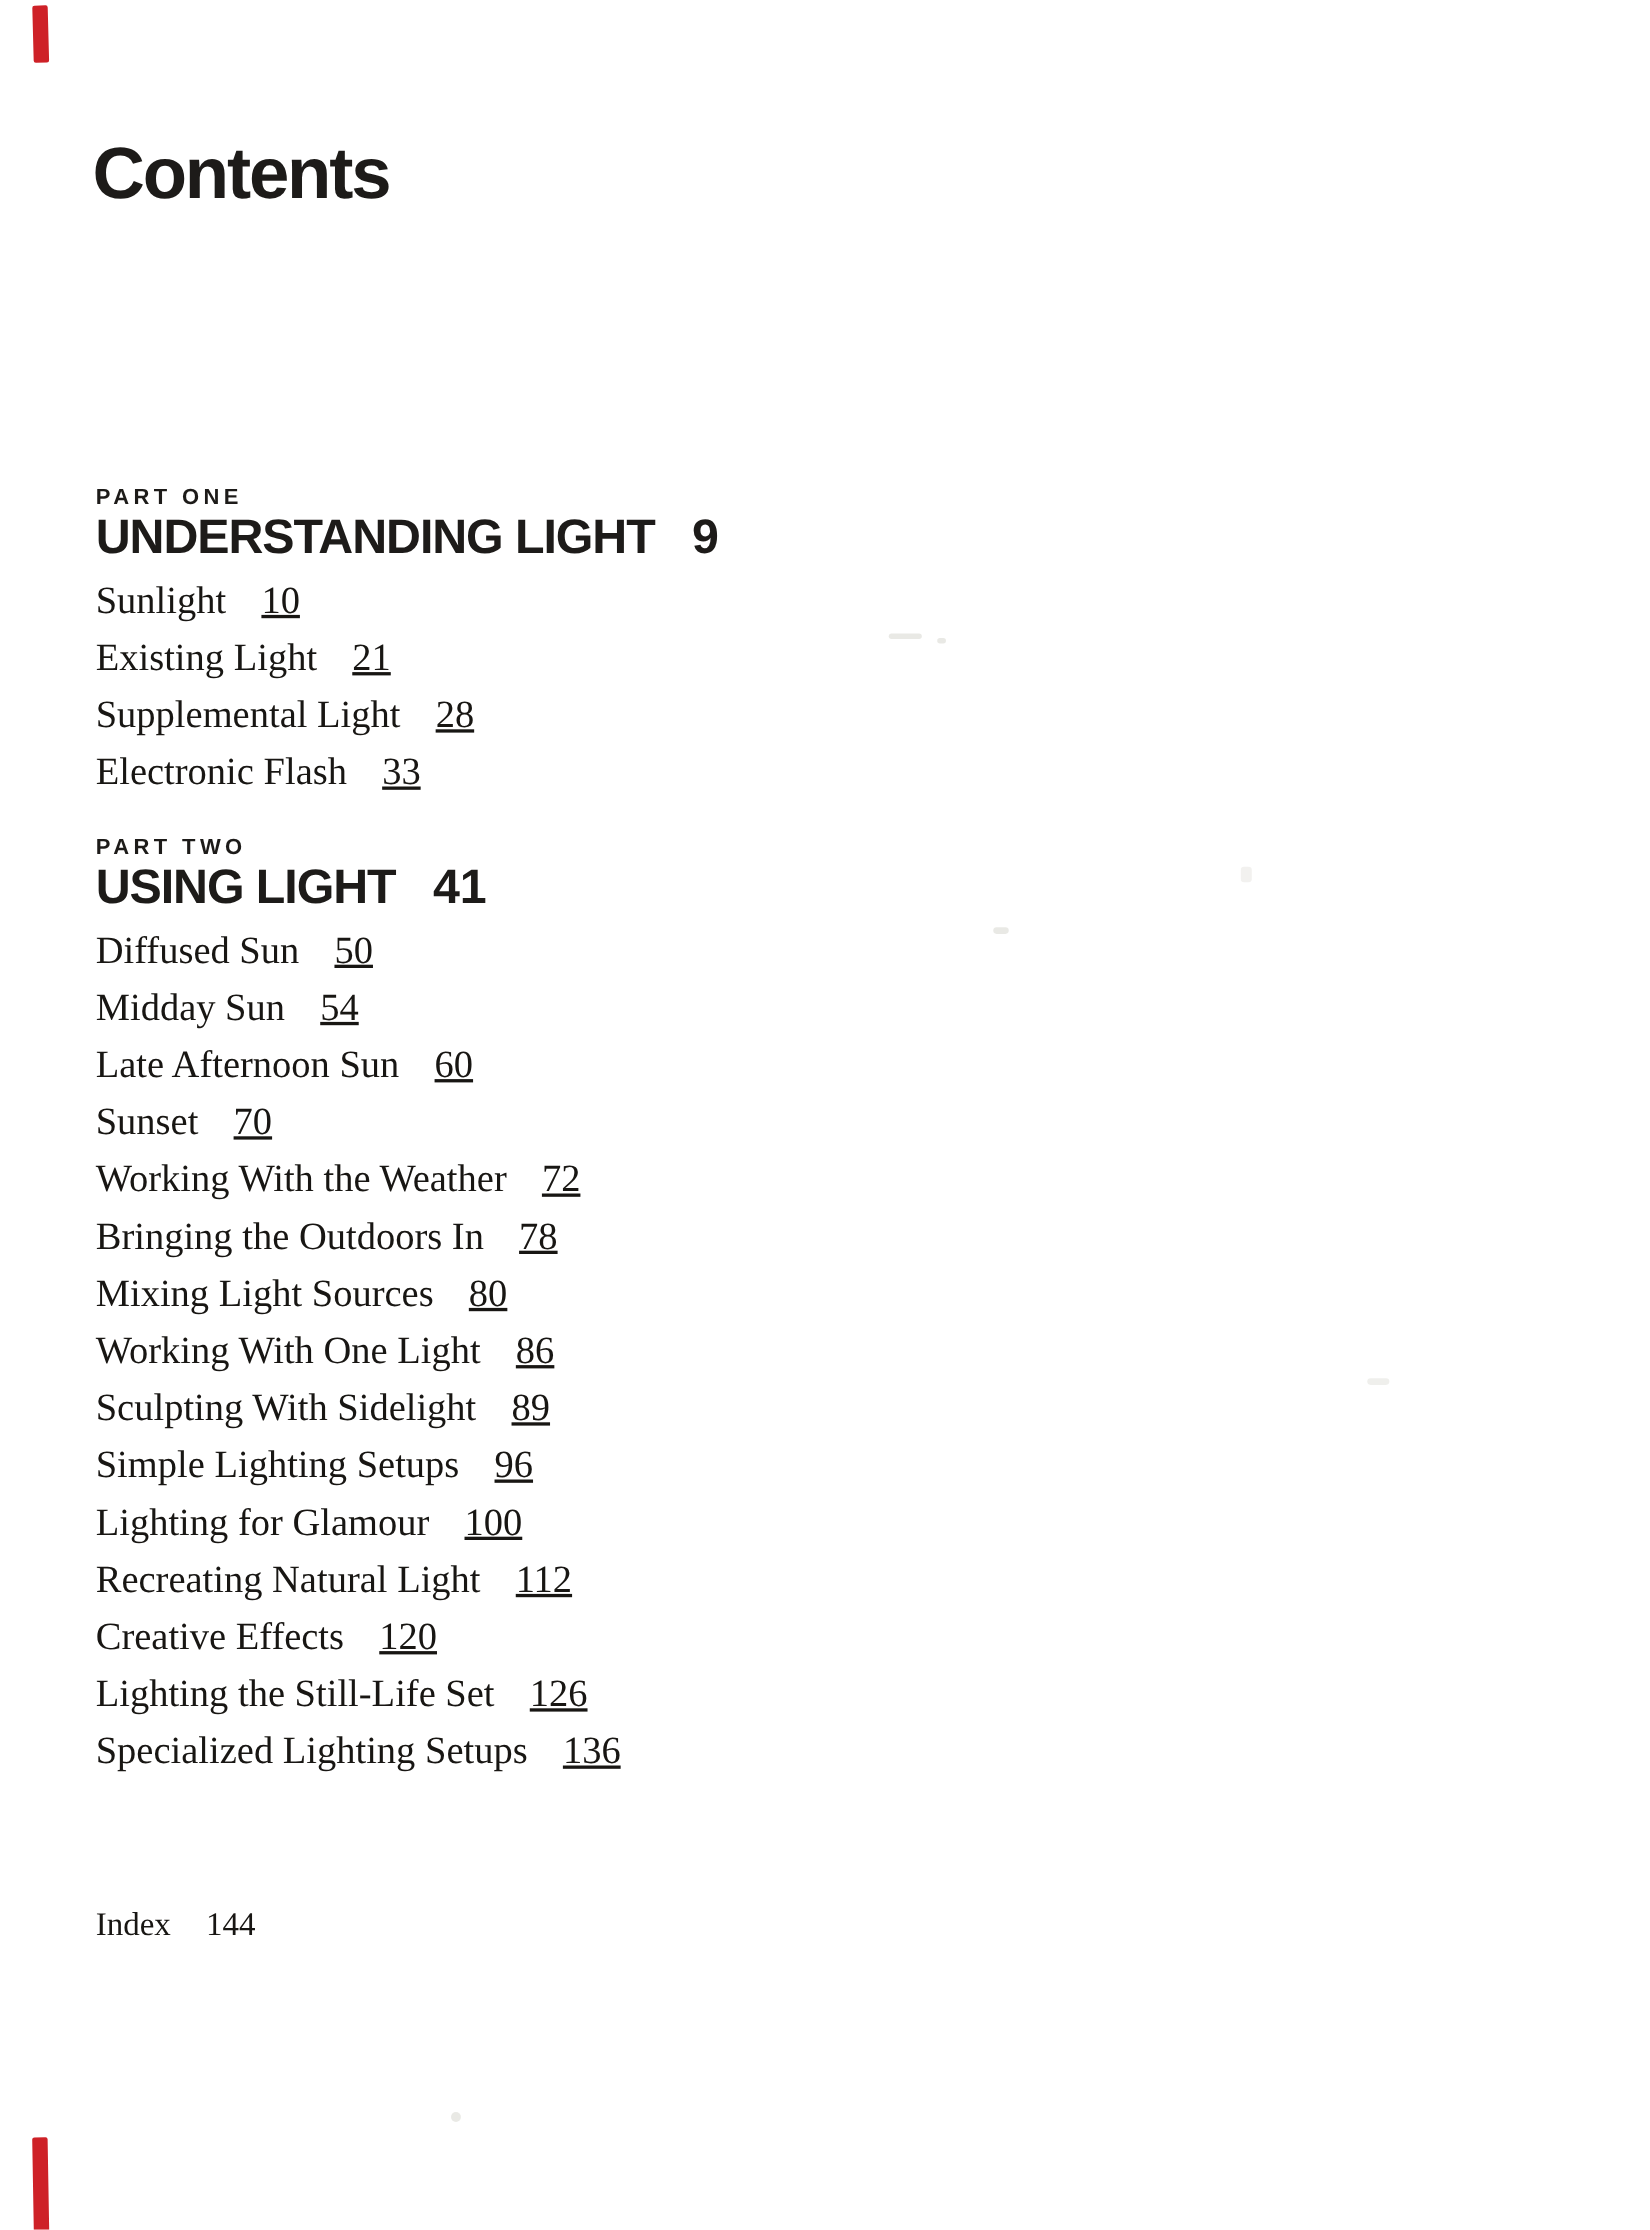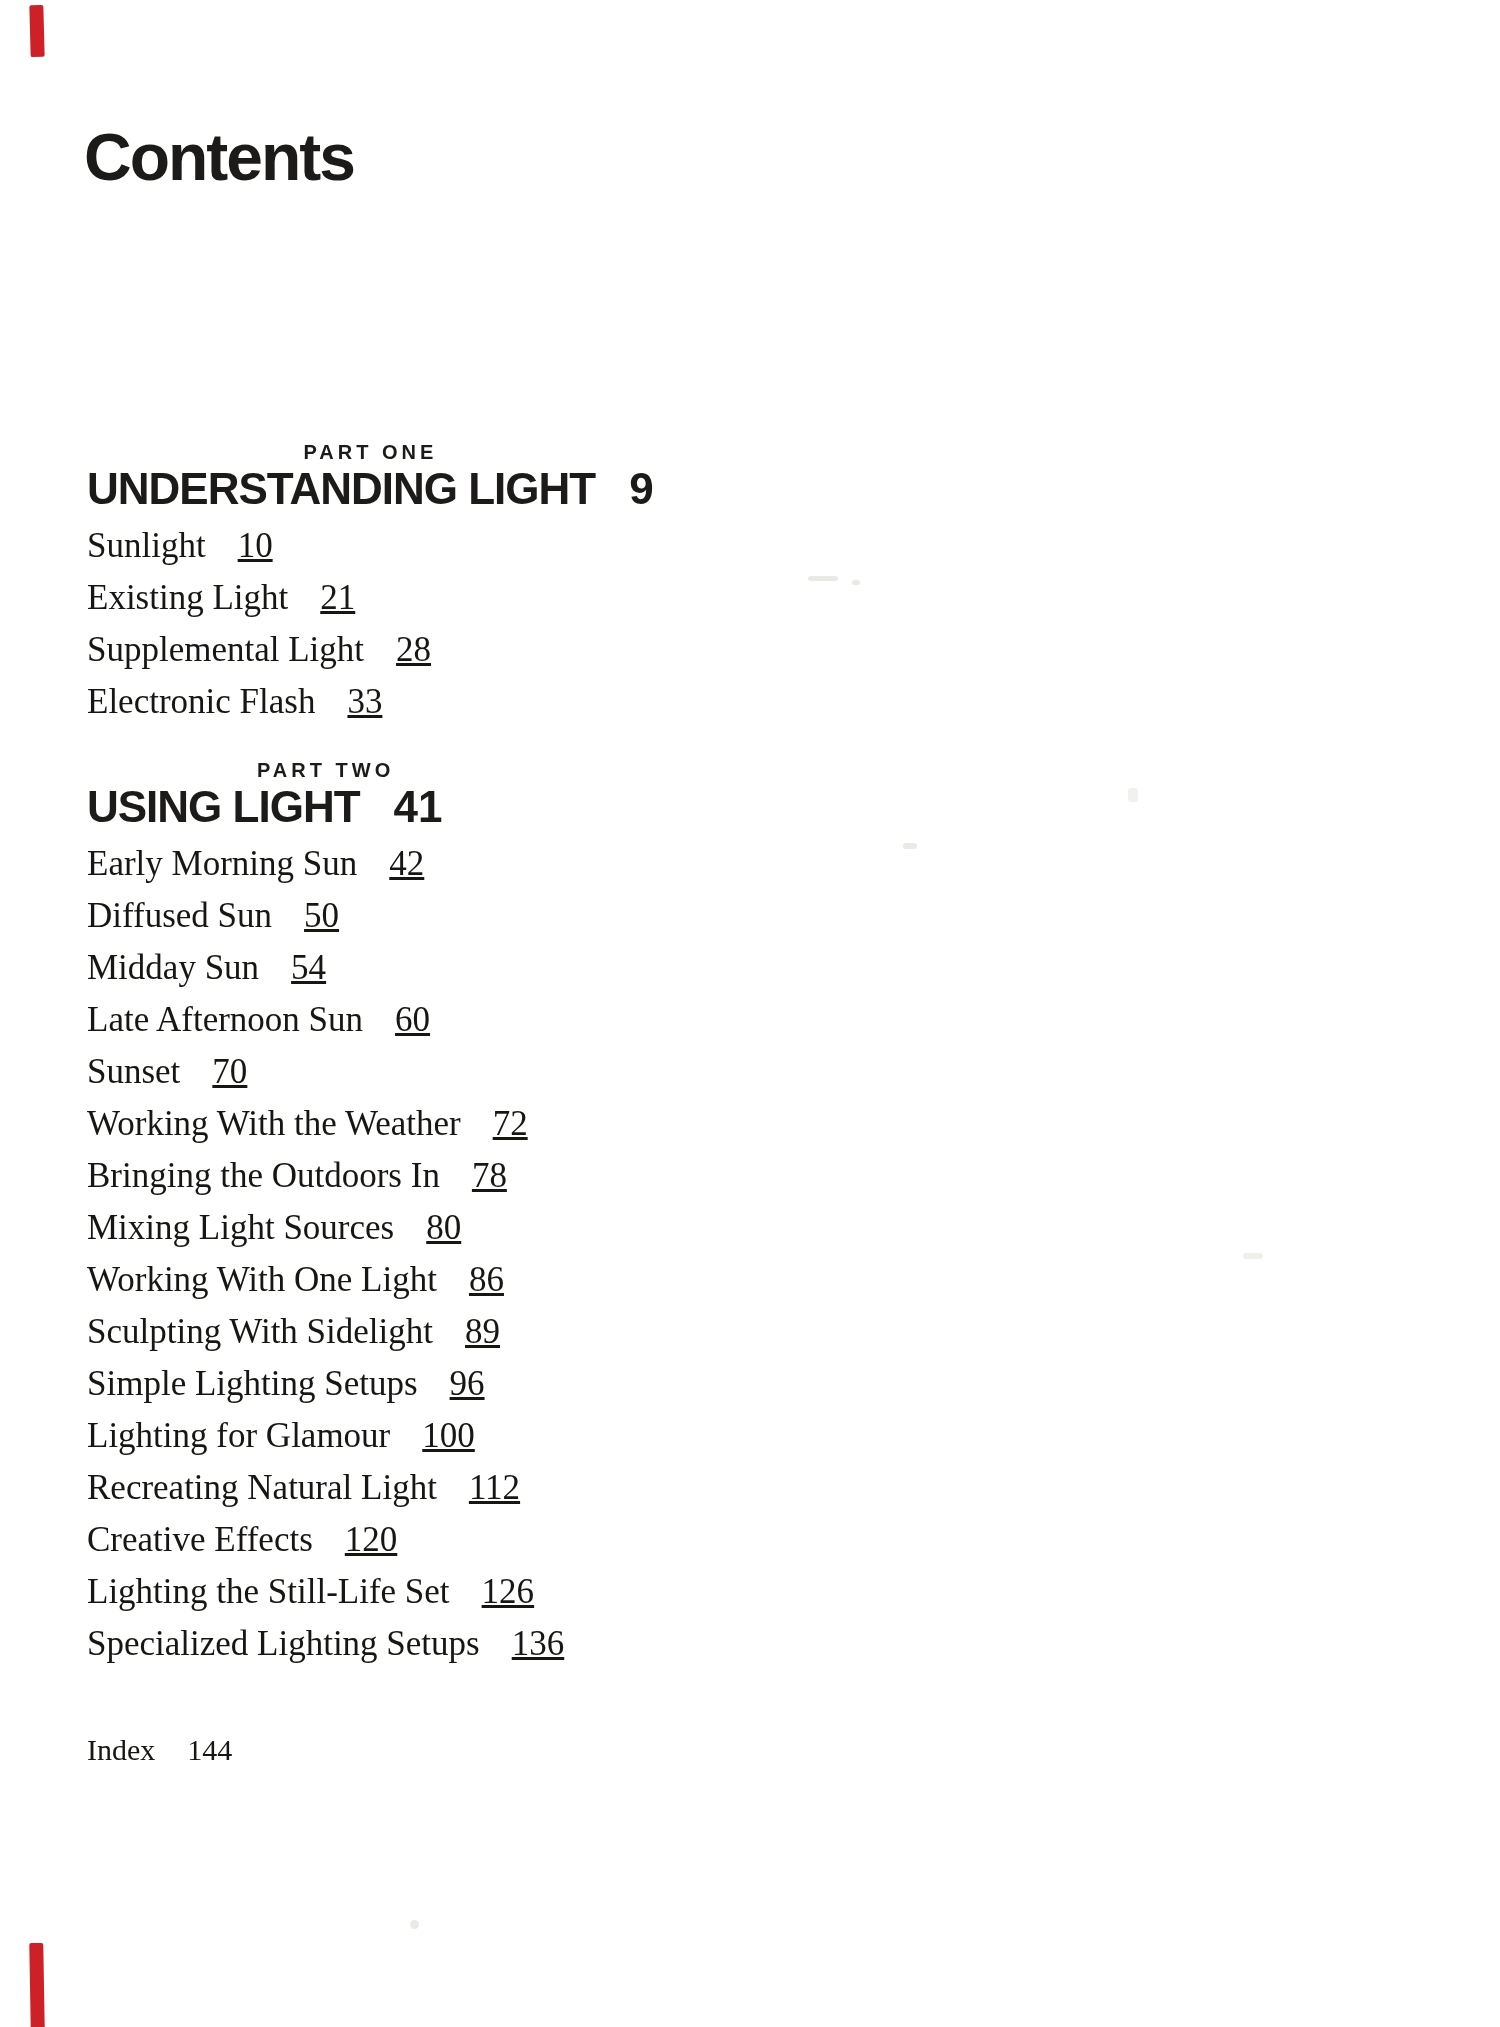--- a/index.html
+++ b/index.html
@@ -32,21 +32,20 @@
 
   .part-section { position: absolute; left: 87px; }
   #part-one { top: 440px; }
   #part-two { top: 758px; }
 
   .part-label {
     font-size: 20px;
     letter-spacing: 4px;
     line-height: 24px;
     white-space: nowrap;
-    text-align: center;
   }
 
   .part-title-row {
     font-size: 44px;
     letter-spacing: -1px;
     line-height: 50px;
     white-space: nowrap;
   }
   .part-title-row .part-pagenum { margin-left: 34px; letter-spacing: 0; }
 
@@ -121,21 +120,20 @@
       <div class="toc-item"><span>Electronic Flash</span><span class="pagenum">33</span></div>
     </div>
   </section>
 
   <section class="part-section" id="part-two">
     <div class="part-label display">PART TWO</div>
     <div class="part-title-row display">
       <span>USING LIGHT</span><span class="part-pagenum">41</span>
     </div>
     <div class="toc-list">
-      <div class="toc-item"><span>Early Morning Sun</span><span class="pagenum">42</span></div>
       <div class="toc-item"><span>Diffused Sun</span><span class="pagenum">50</span></div>
       <div class="toc-item"><span>Midday Sun</span><span class="pagenum">54</span></div>
       <div class="toc-item"><span>Late Afternoon Sun</span><span class="pagenum">60</span></div>
       <div class="toc-item"><span>Sunset</span><span class="pagenum">70</span></div>
       <div class="toc-item"><span>Working With the Weather</span><span class="pagenum">72</span></div>
       <div class="toc-item"><span>Bringing the Outdoors In</span><span class="pagenum">78</span></div>
       <div class="toc-item"><span>Mixing Light Sources</span><span class="pagenum">80</span></div>
       <div class="toc-item"><span>Working With One Light</span><span class="pagenum">86</span></div>
       <div class="toc-item"><span>Sculpting With Sidelight</span><span class="pagenum">89</span></div>
       <div class="toc-item"><span>Simple Lighting Setups</span><span class="pagenum">96</span></div>

